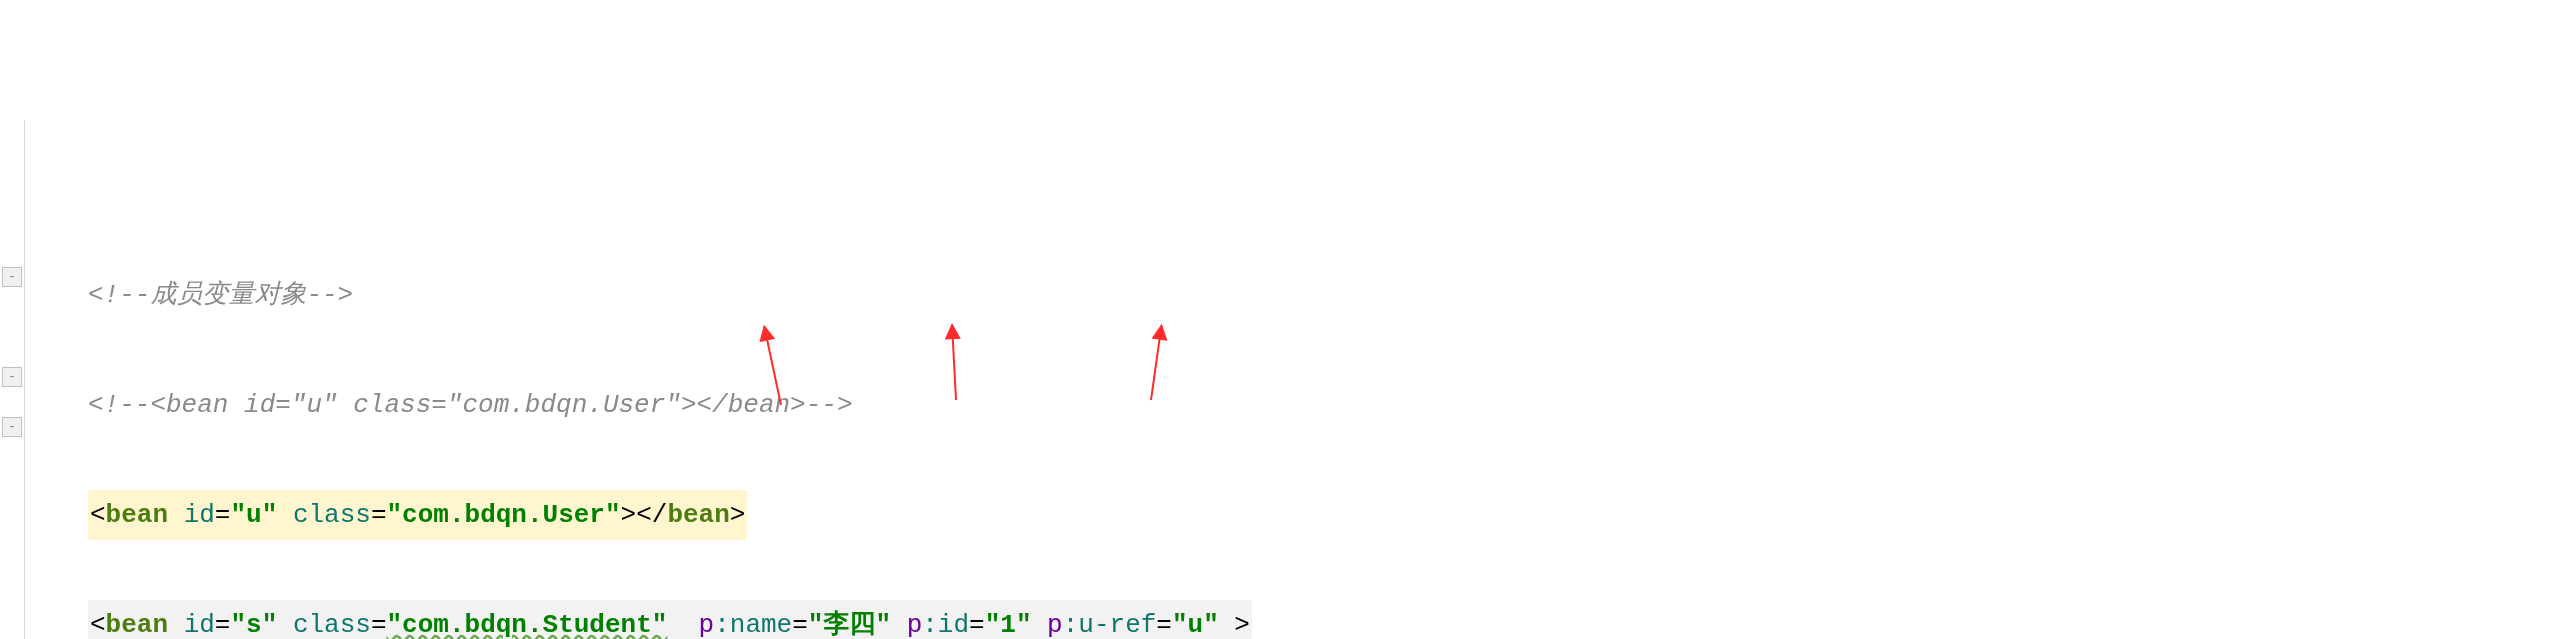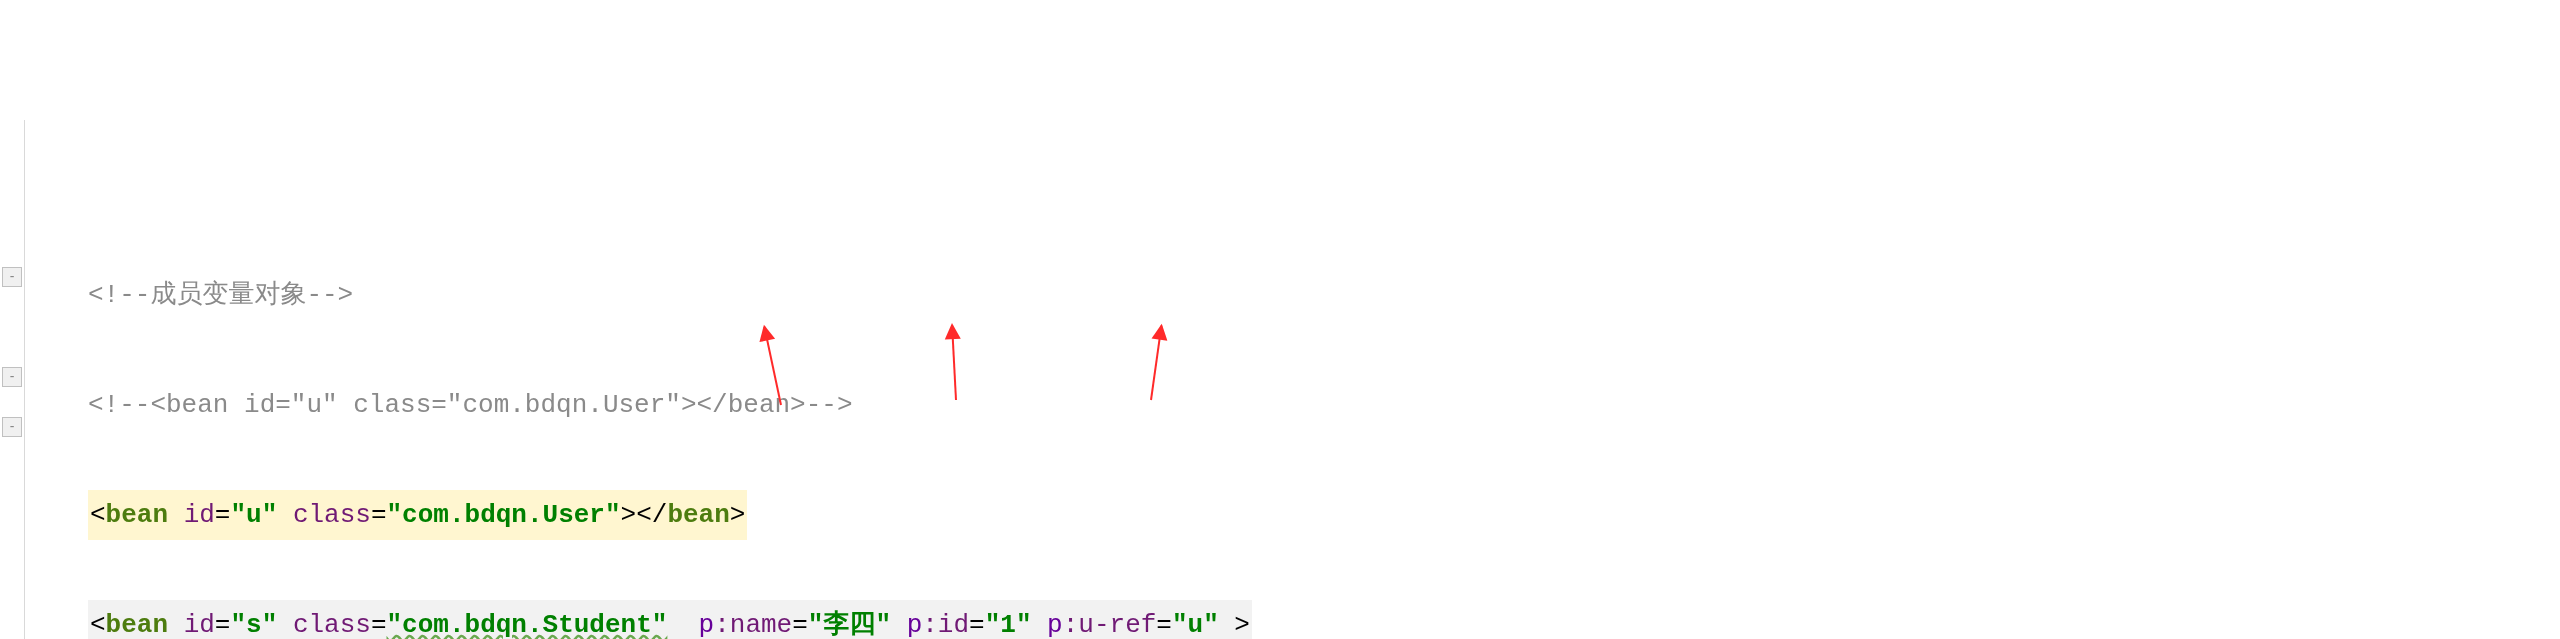--- a/index.html
+++ b/index.html
@@ -46,24 +46,24 @@
   .hl-yellow{
     background:#fff6d0;
     display:inline-block;
     padding:0 2px;
   }
   .hl-grey{
     background:#f2f2f2;
     display:inline-block;
     padding:0 2px;
   }
-  .cmt{color:#8a8a8a; text-align:right;}
+  .cmt{color:#8a8a8a; font-style:italic;text-align:right;}
   .tag{color:#4d7c0f; font-weight:bold;}
   .brk{color:#000;}
-  .attr{color:#701a75;}
+  .attr{color:#0f766e;}
   .val{color:#008000; font-weight:bold;}
   .ns{color:#660099;} 
   .wavy{
     text-decoration-line:underline;
     text-decoration-style:wavy;
     text-decoration-color:#6aa84f;
   }
   
   .arrow{
     position:absolute;

